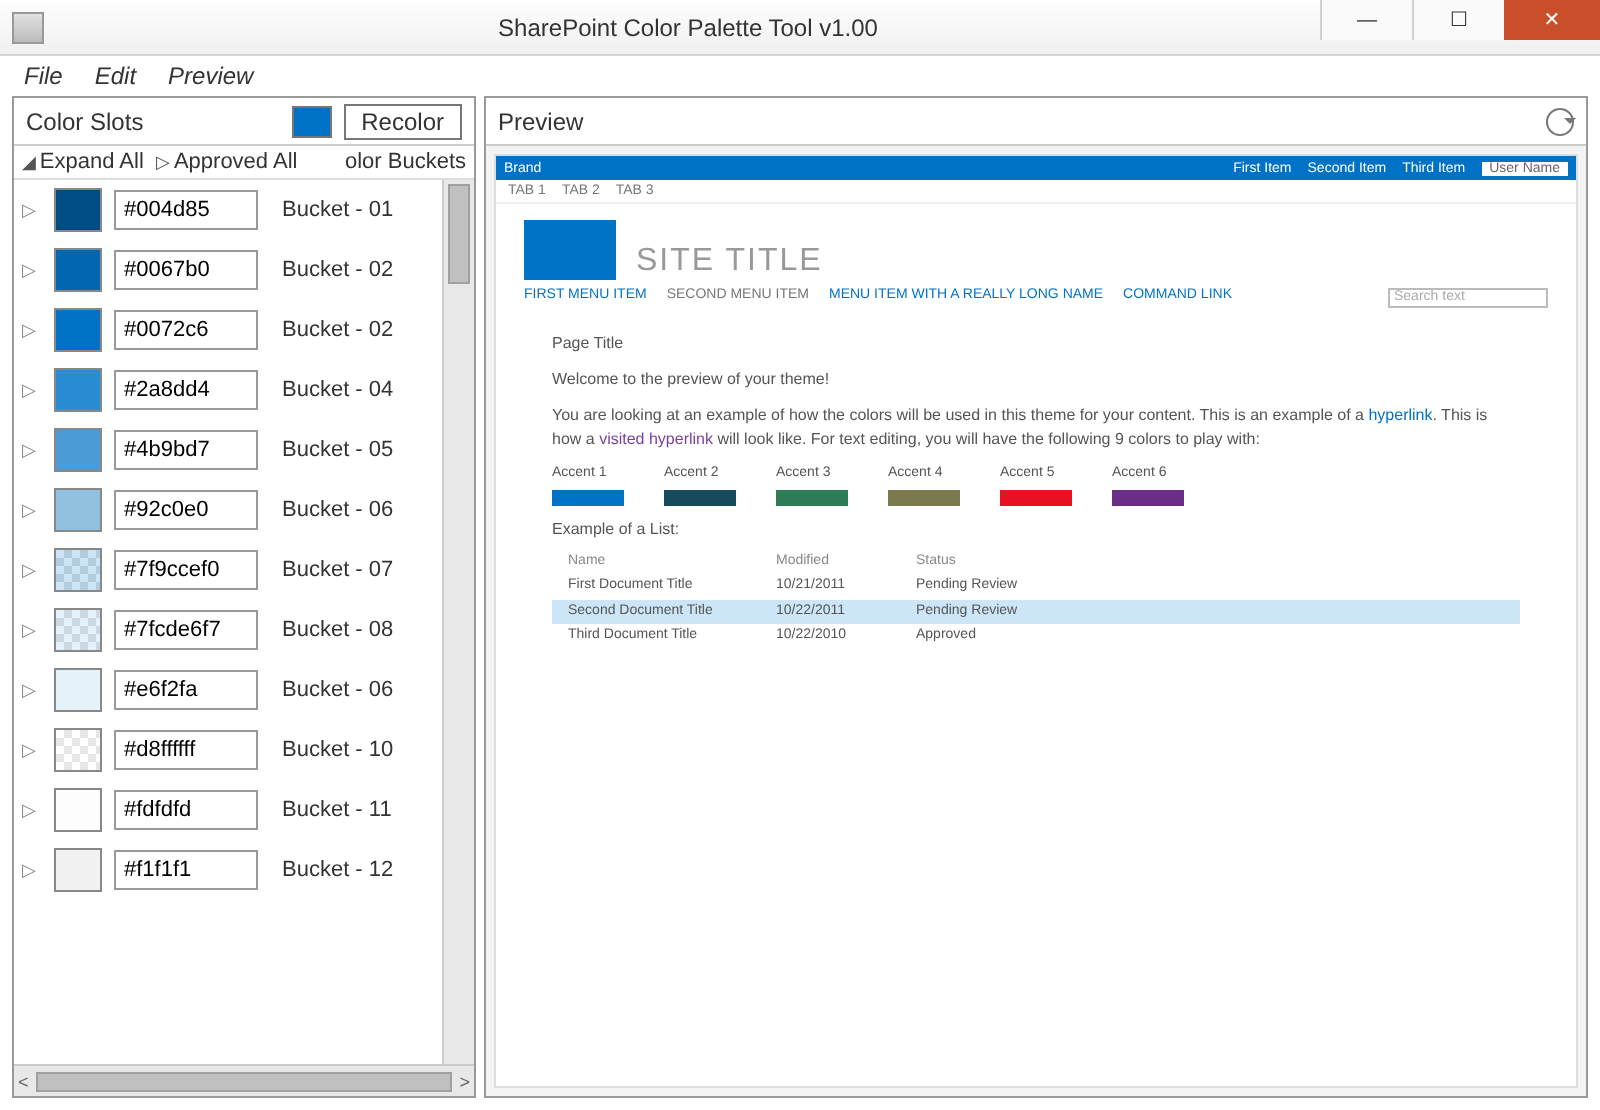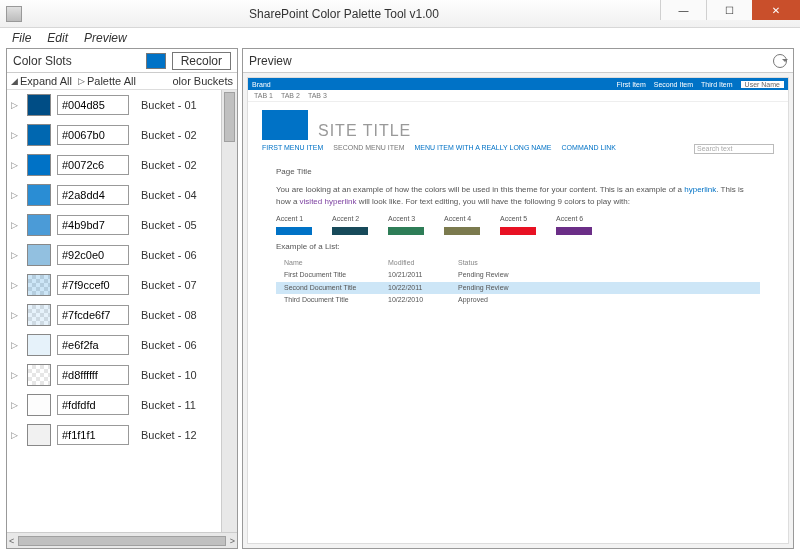--- a/index.html
+++ b/index.html
@@ -191,21 +191,21 @@
     <div class="panel-header">
       <span>Color Slots</span>
       <span class="grow"></span>
       <span class="swatch-hdr"></span>
       <span class="recolor-btn">Recolor</span>
     </div>
     <div class="tree-controls">
       <span class="tri">◢</span>
       <span>Expand All</span>&nbsp;&nbsp;
       <span class="tri">▷</span>
-      <span>Palette All</span>
+      <span>Approved All</span>
       <span style="margin-left:auto">olor Buckets</span>
     </div>
     <div class="list-wrap">
       <div class="color-list" id="color-list">
           <div class="row">
             <span class="caret">▷</span>
             <span class="sw" style="">
               <span style="display:block;width:100%;height:100%;background:#004d85"></span>
             </span>
             <input class="hex" value="#004d85" style="">
@@ -342,20 +342,21 @@
           </div>
           <div class="sp-nav">
             <span>FIRST MENU ITEM</span>
             <span class="sel">SECOND MENU ITEM</span>
             <span>MENU ITEM WITH A REALLY LONG NAME</span>
             <span>COMMAND LINK</span>
             <span class="sp-search">Search text</span>
           </div>
           <div class="sp-content">
             <div style="margin-bottom:6px;">Page Title</div>
+            <div style="margin-bottom:6px;">Welcome to the preview of your theme!</div>
             <div>
               <span>You are looking at an example of how the colors will be used in this theme for your content. This is an example of a </span><span class="hlink">hyperlink</span><span>. This is how a </span><span class="vlink">visited hyperlink</span><span> will look like. For text editing, you will have the following 9 colors to play with:</span>
             </div>
             <div class="accents" id="accents">
                 <div class="acc">
                   <span>Accent 1</span>
                   <span class="bar" style="background:#0072c6"></span>
                 </div>
                 <div class="acc">
                   <span>Accent 2</span>

